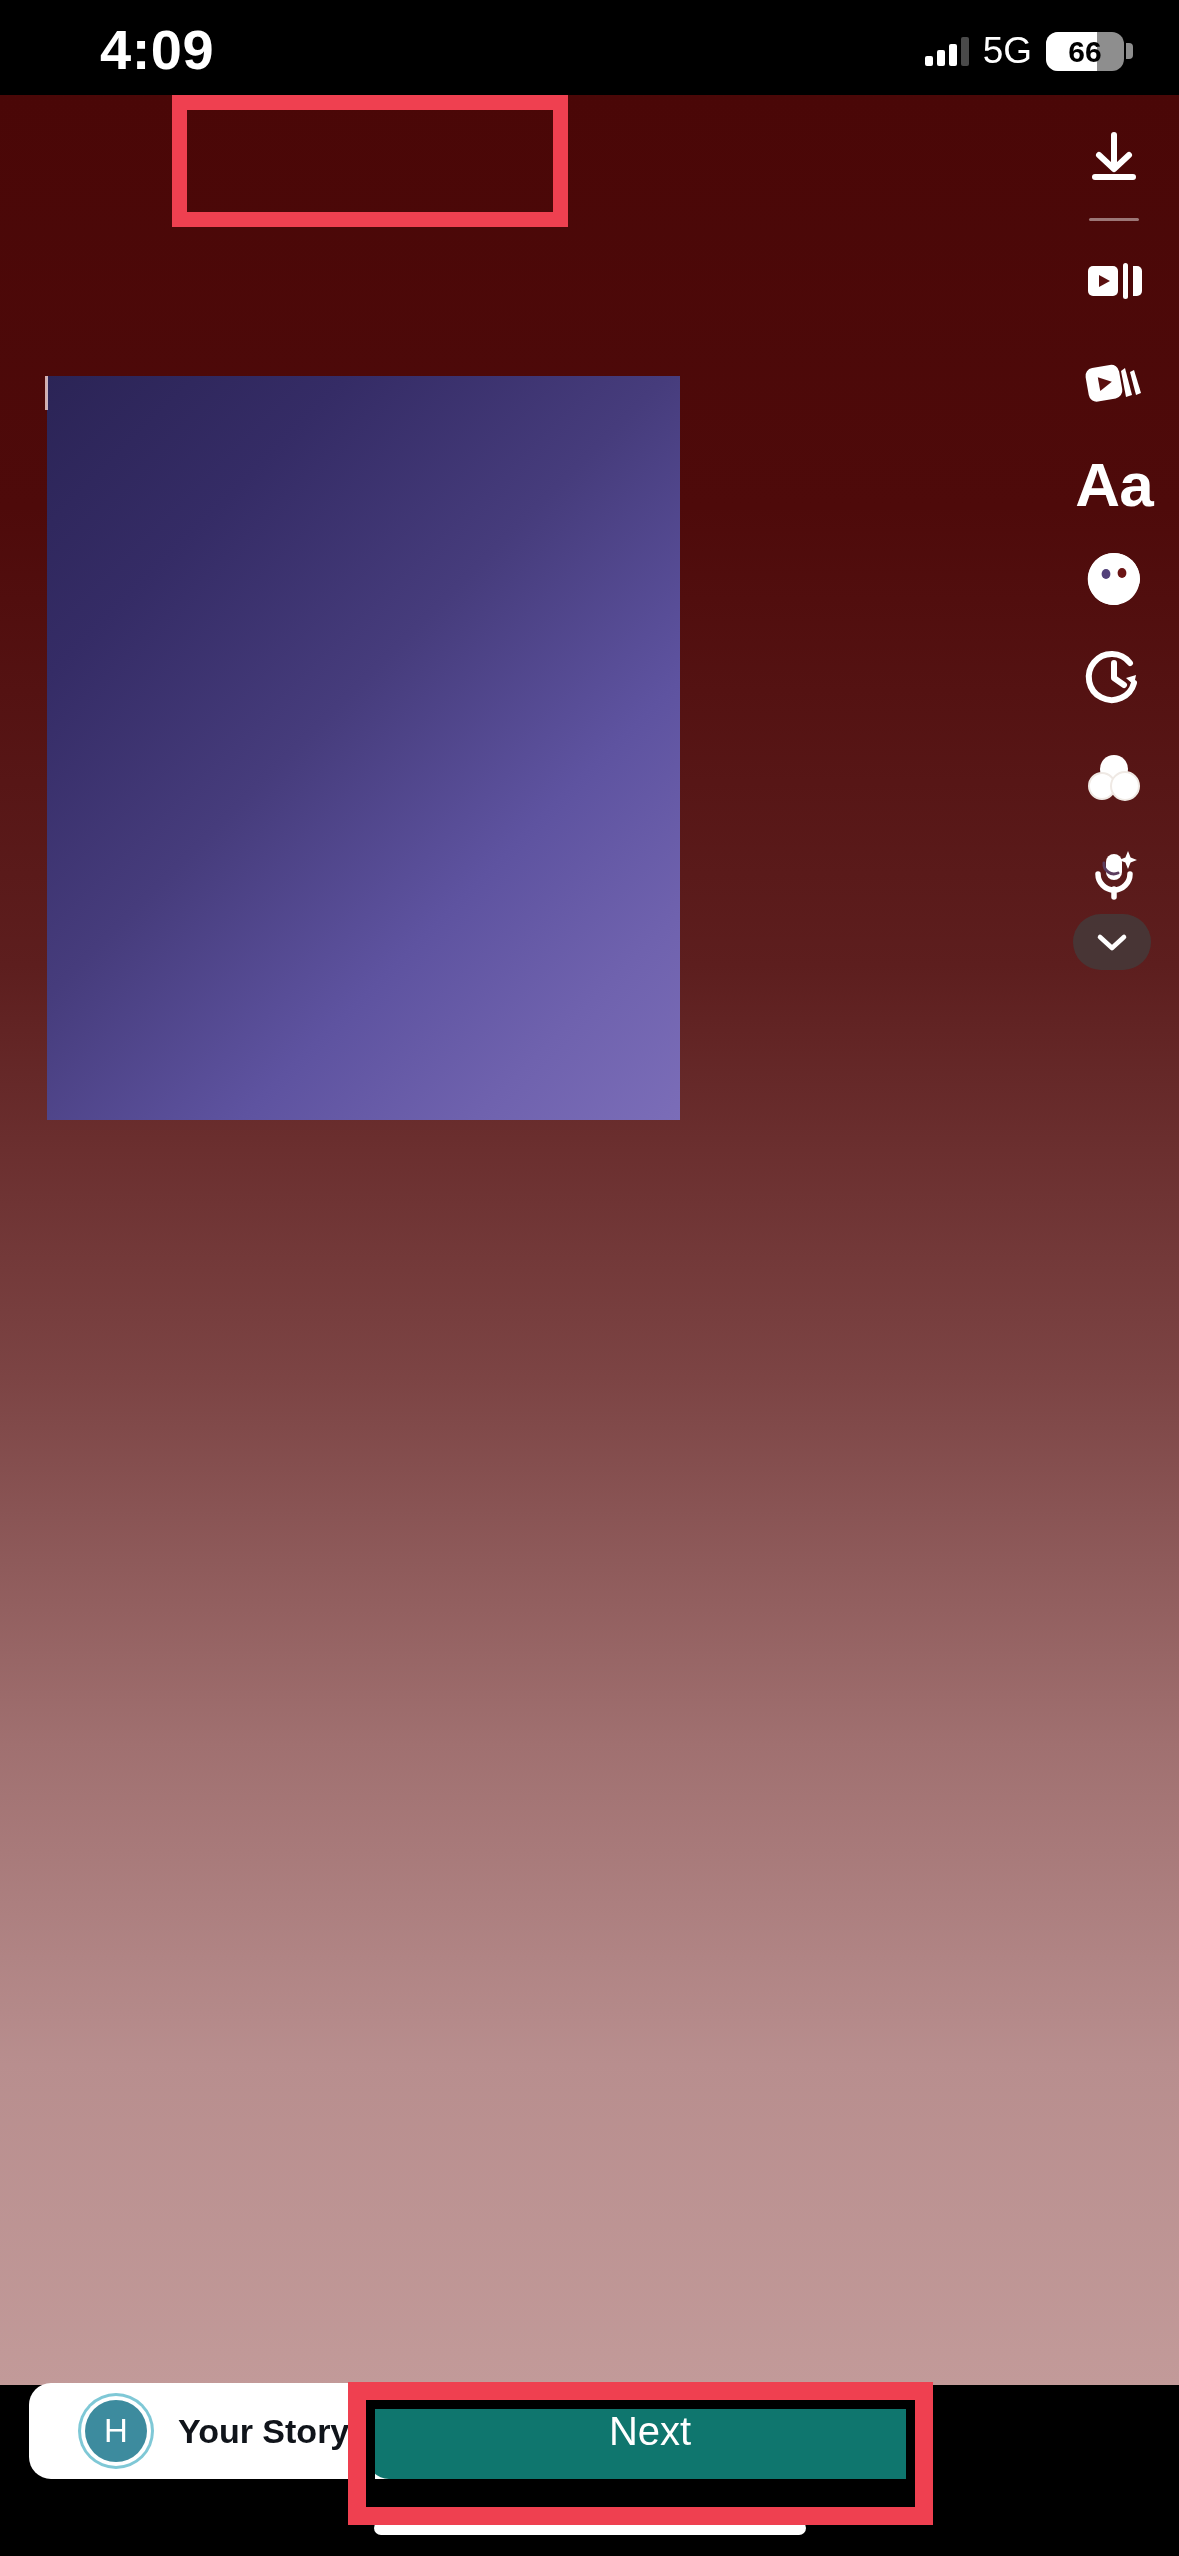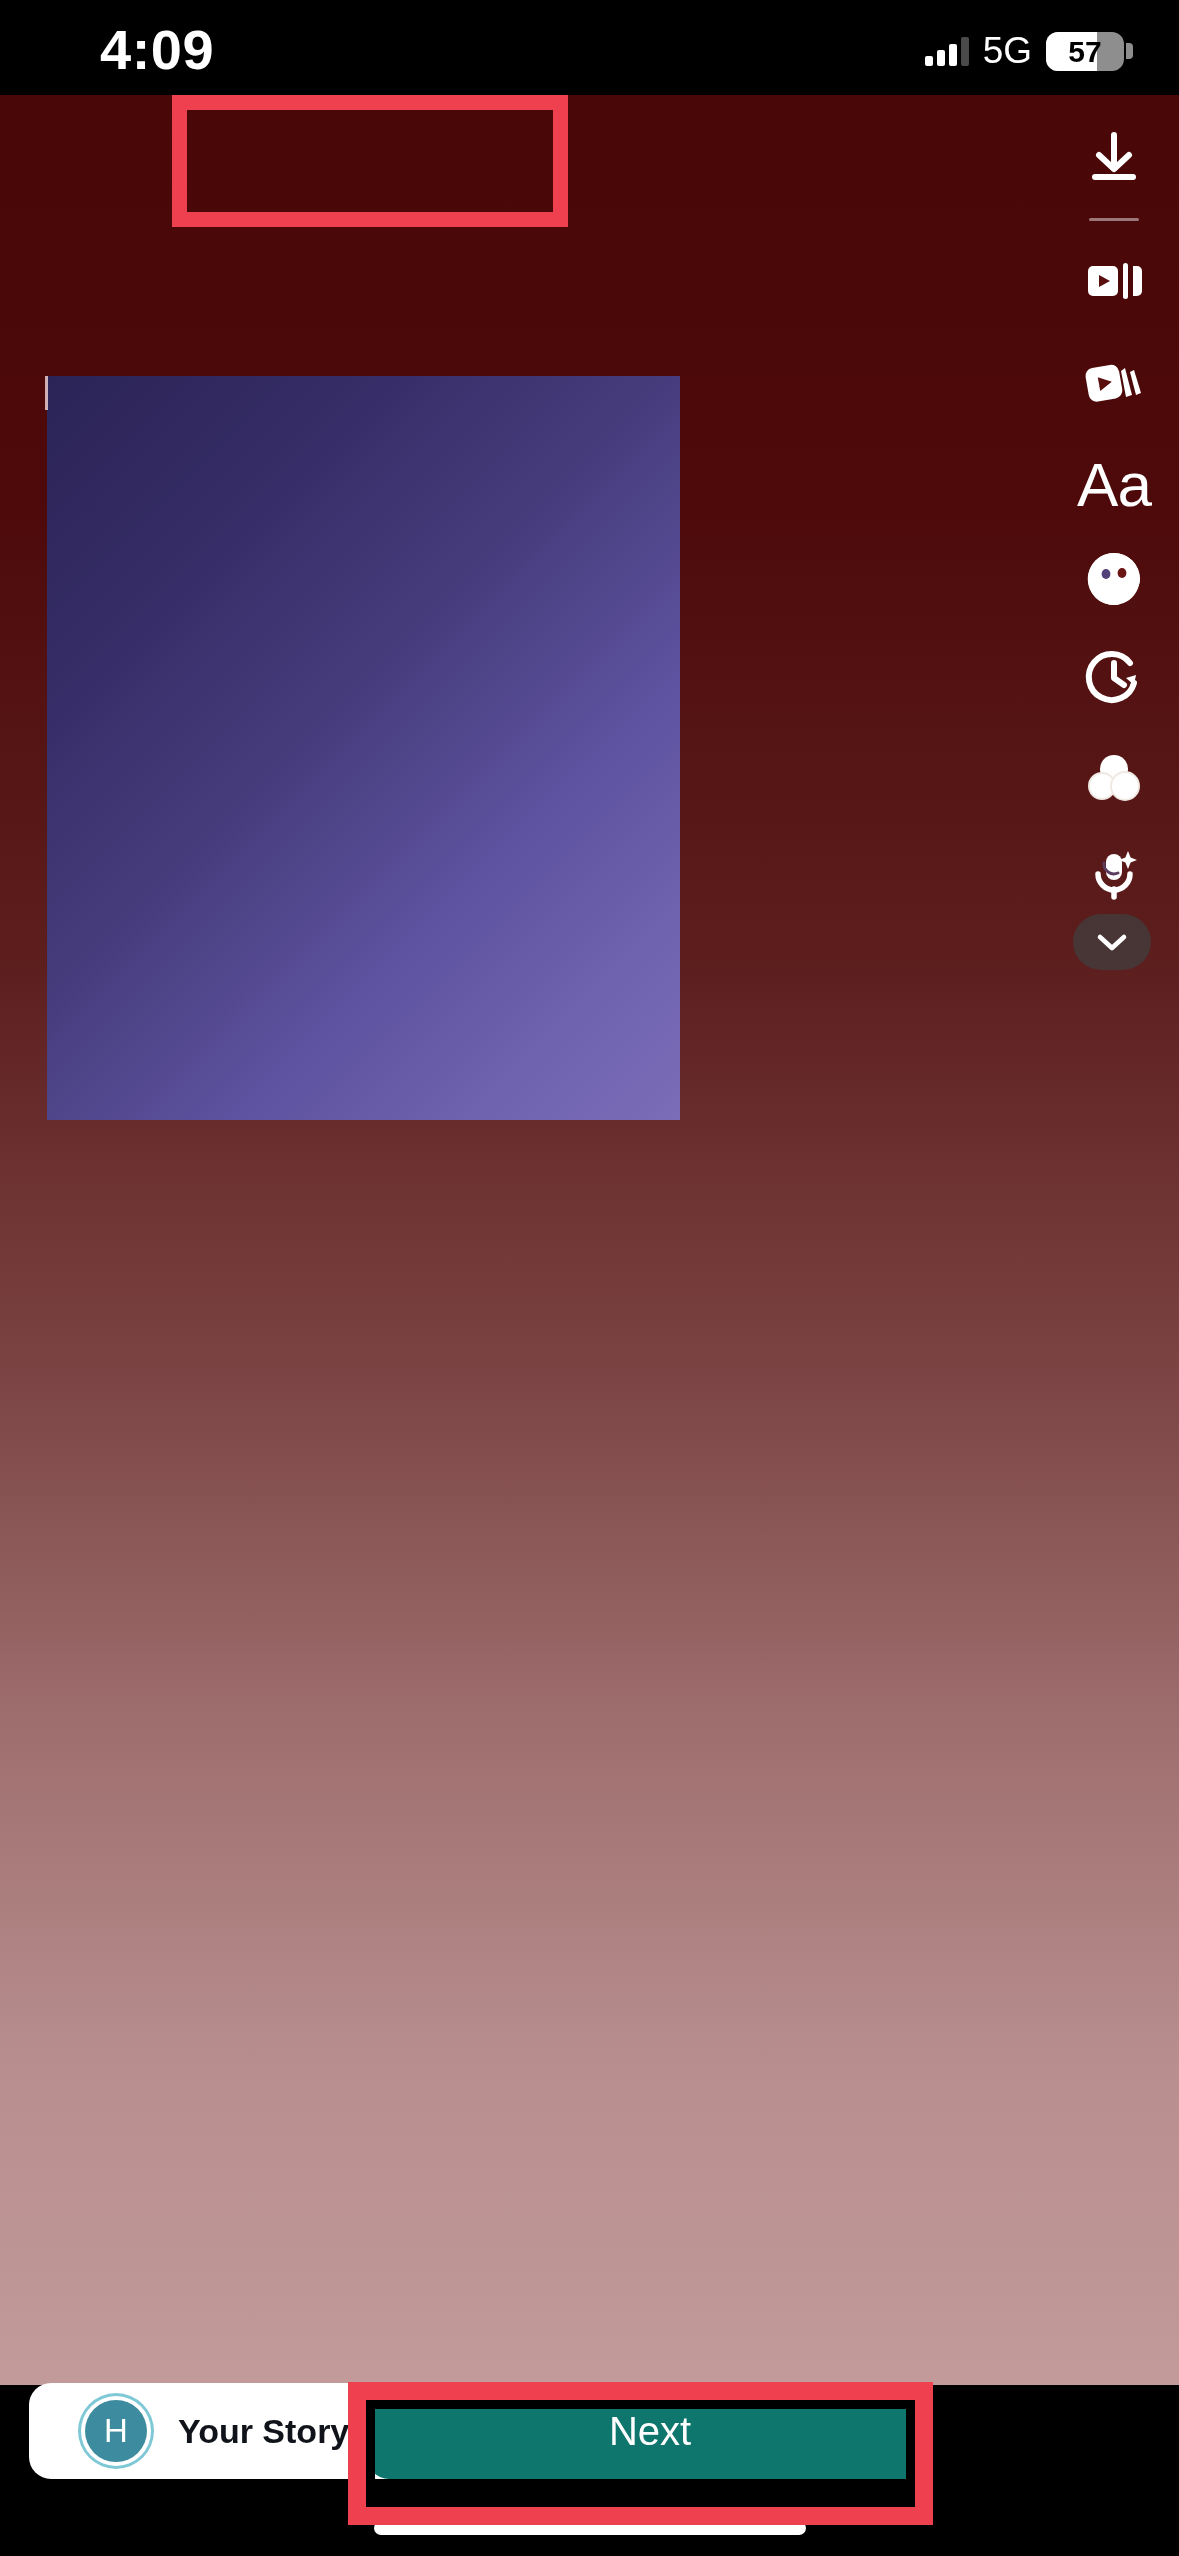--- a/index.html
+++ b/index.html
@@ -136,21 +136,21 @@
     display:flex; align-items:center; justify-content:center;
   }
   .tool svg { display:block; }
   #tool-divider {
     position:absolute; right:40px; top:218px;
     width:50px; height:3px;
     background:rgba(255,255,255,0.45);
     border-radius:2px;
   }
   #tool-text-aa {
-    color:#fff; font-size:62px; font-weight:400;
+    color:#fff; font-size:62px; font-weight:700;
     line-height:62px; letter-spacing:-1px;
   }
   #tool-collapse {
     position:absolute; right:28px; top:914px;
     width:78px; height:56px;
     background:rgba(68,58,58,0.85);
     border-radius:28px;
     display:flex; align-items:center; justify-content:center;
   }
 
@@ -238,21 +238,21 @@
       <span class="signal-bars">
         <i></i>
           <i></i>
           <i></i>
           <i></i>
       </span>
       <span id="network-type">5G</span>
       <span style="display:flex;align-items:center;">
         <span id="battery">
           <span id="battery-fill" style="width: 66%;"></span>
-          <span id="battery-level">57</span>
+          <span id="battery-level">66</span>
         </span>
         <span id="battery-nub"></span>
       </span>
     </div>
   </div>
 
   <div id="top-bar">
 
     <div id="back-button">
       <svg viewBox="0 0 24 34" fill="none">

